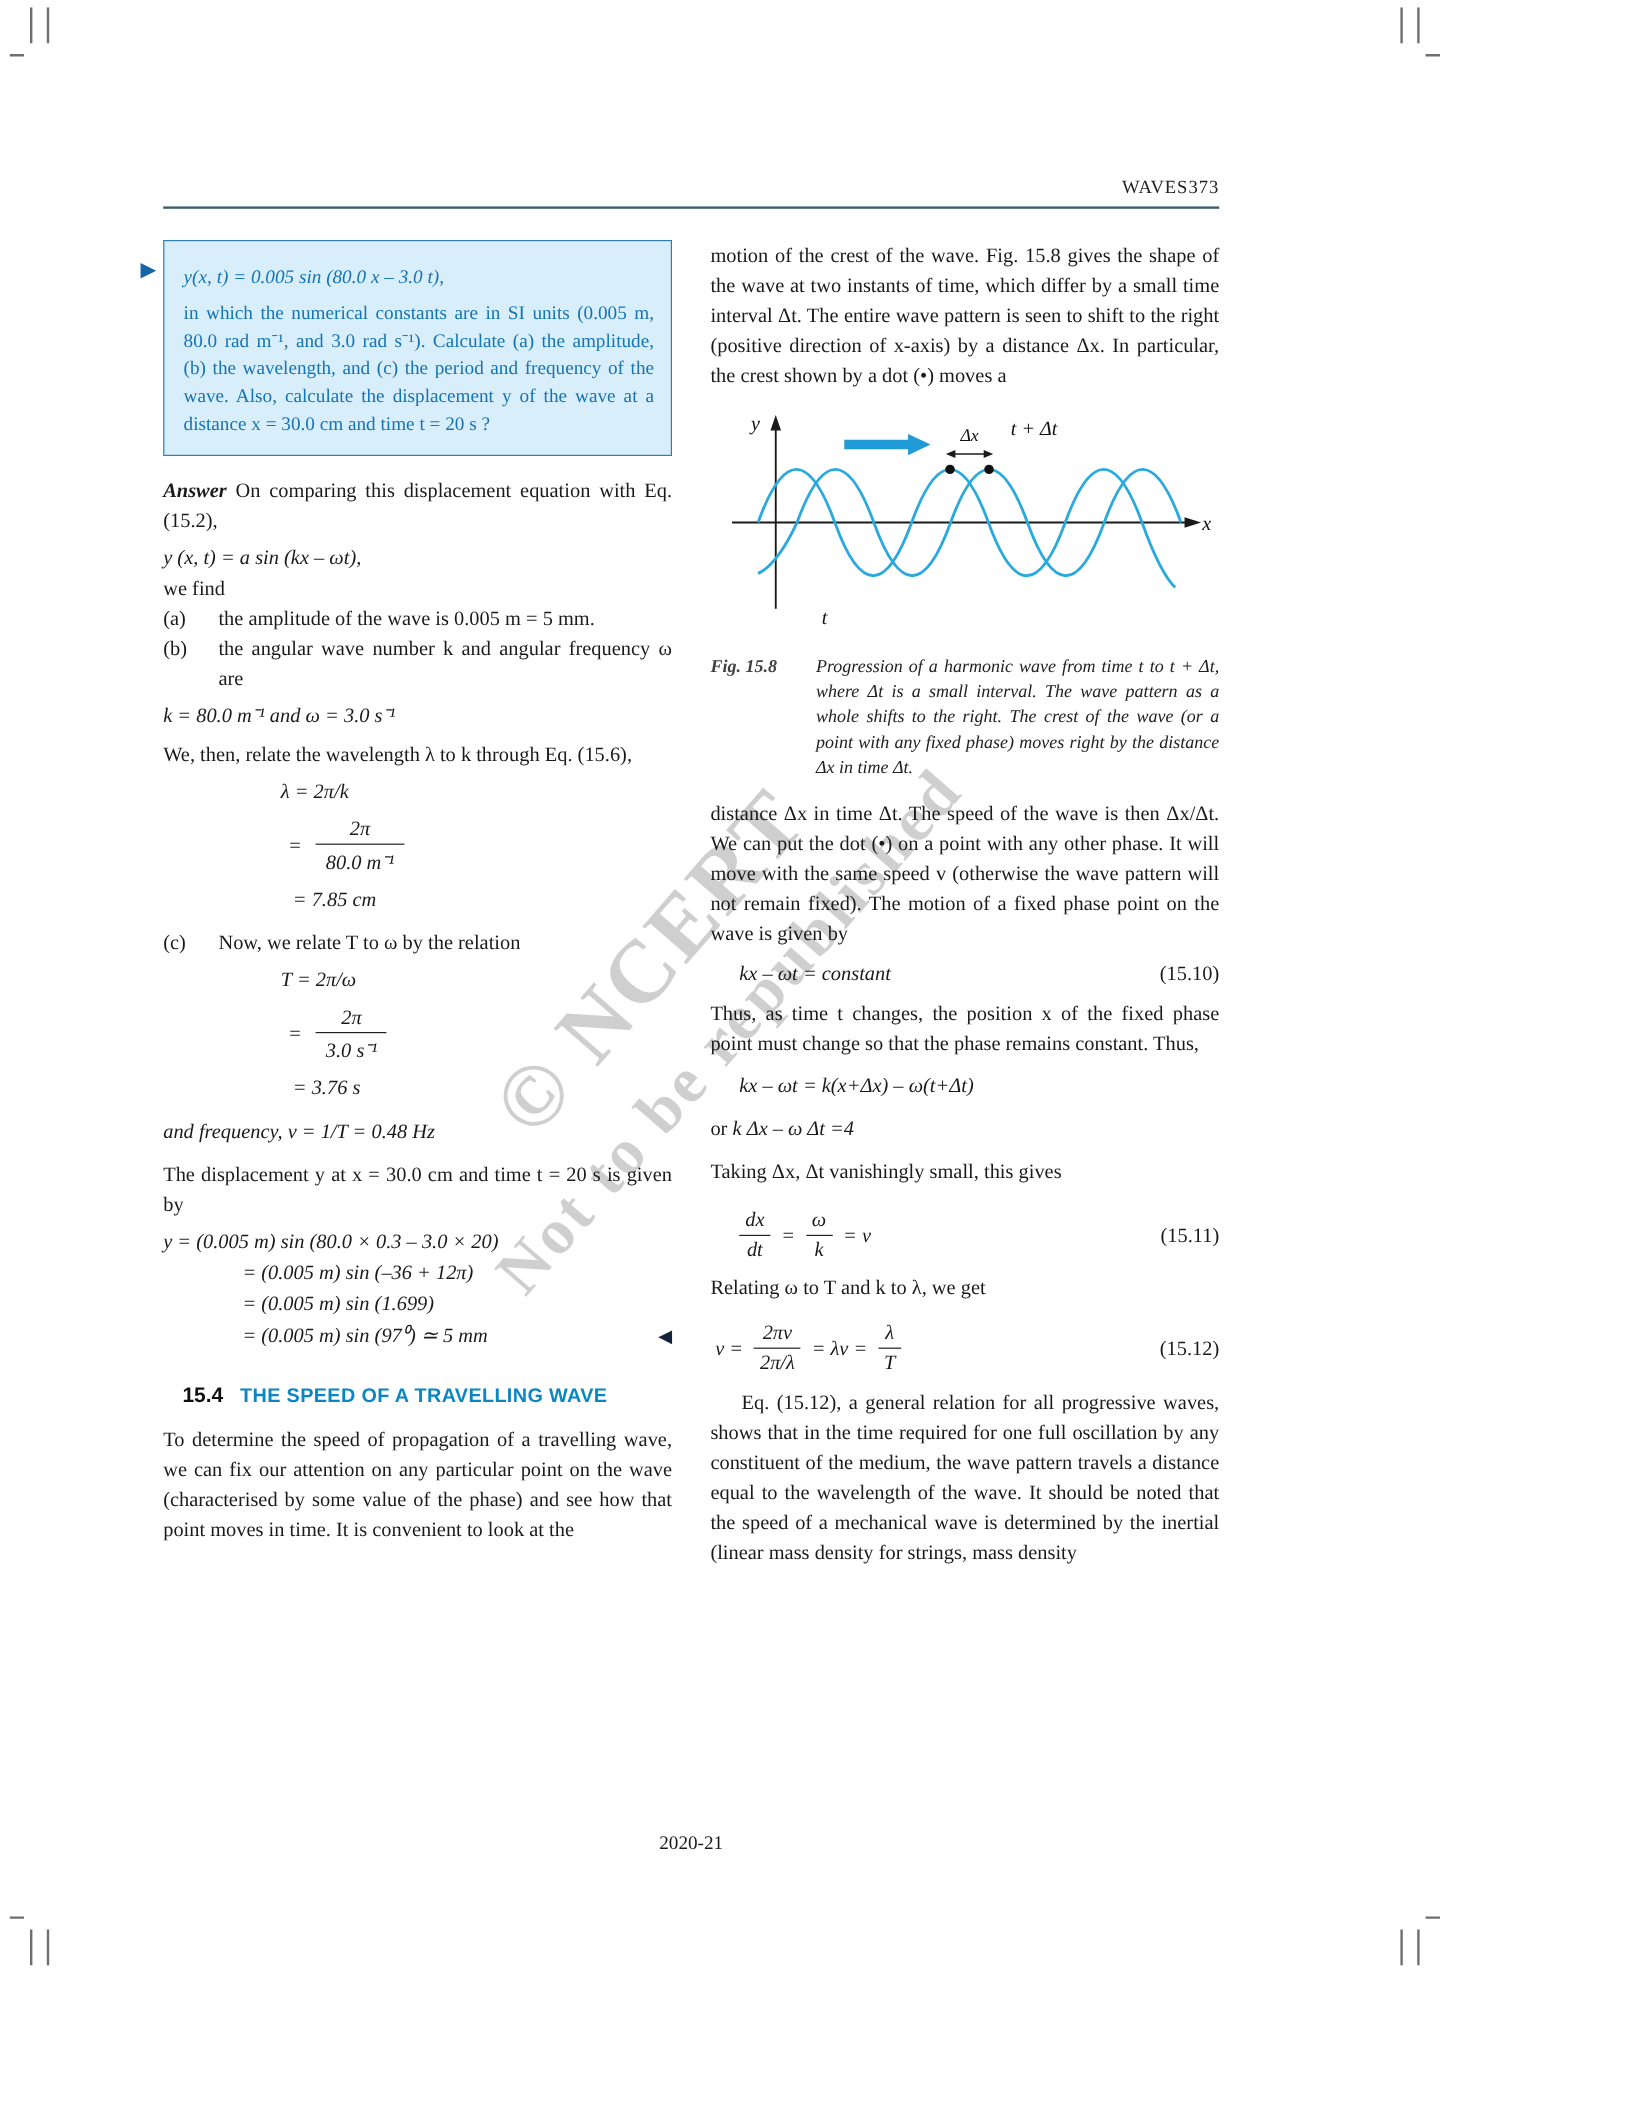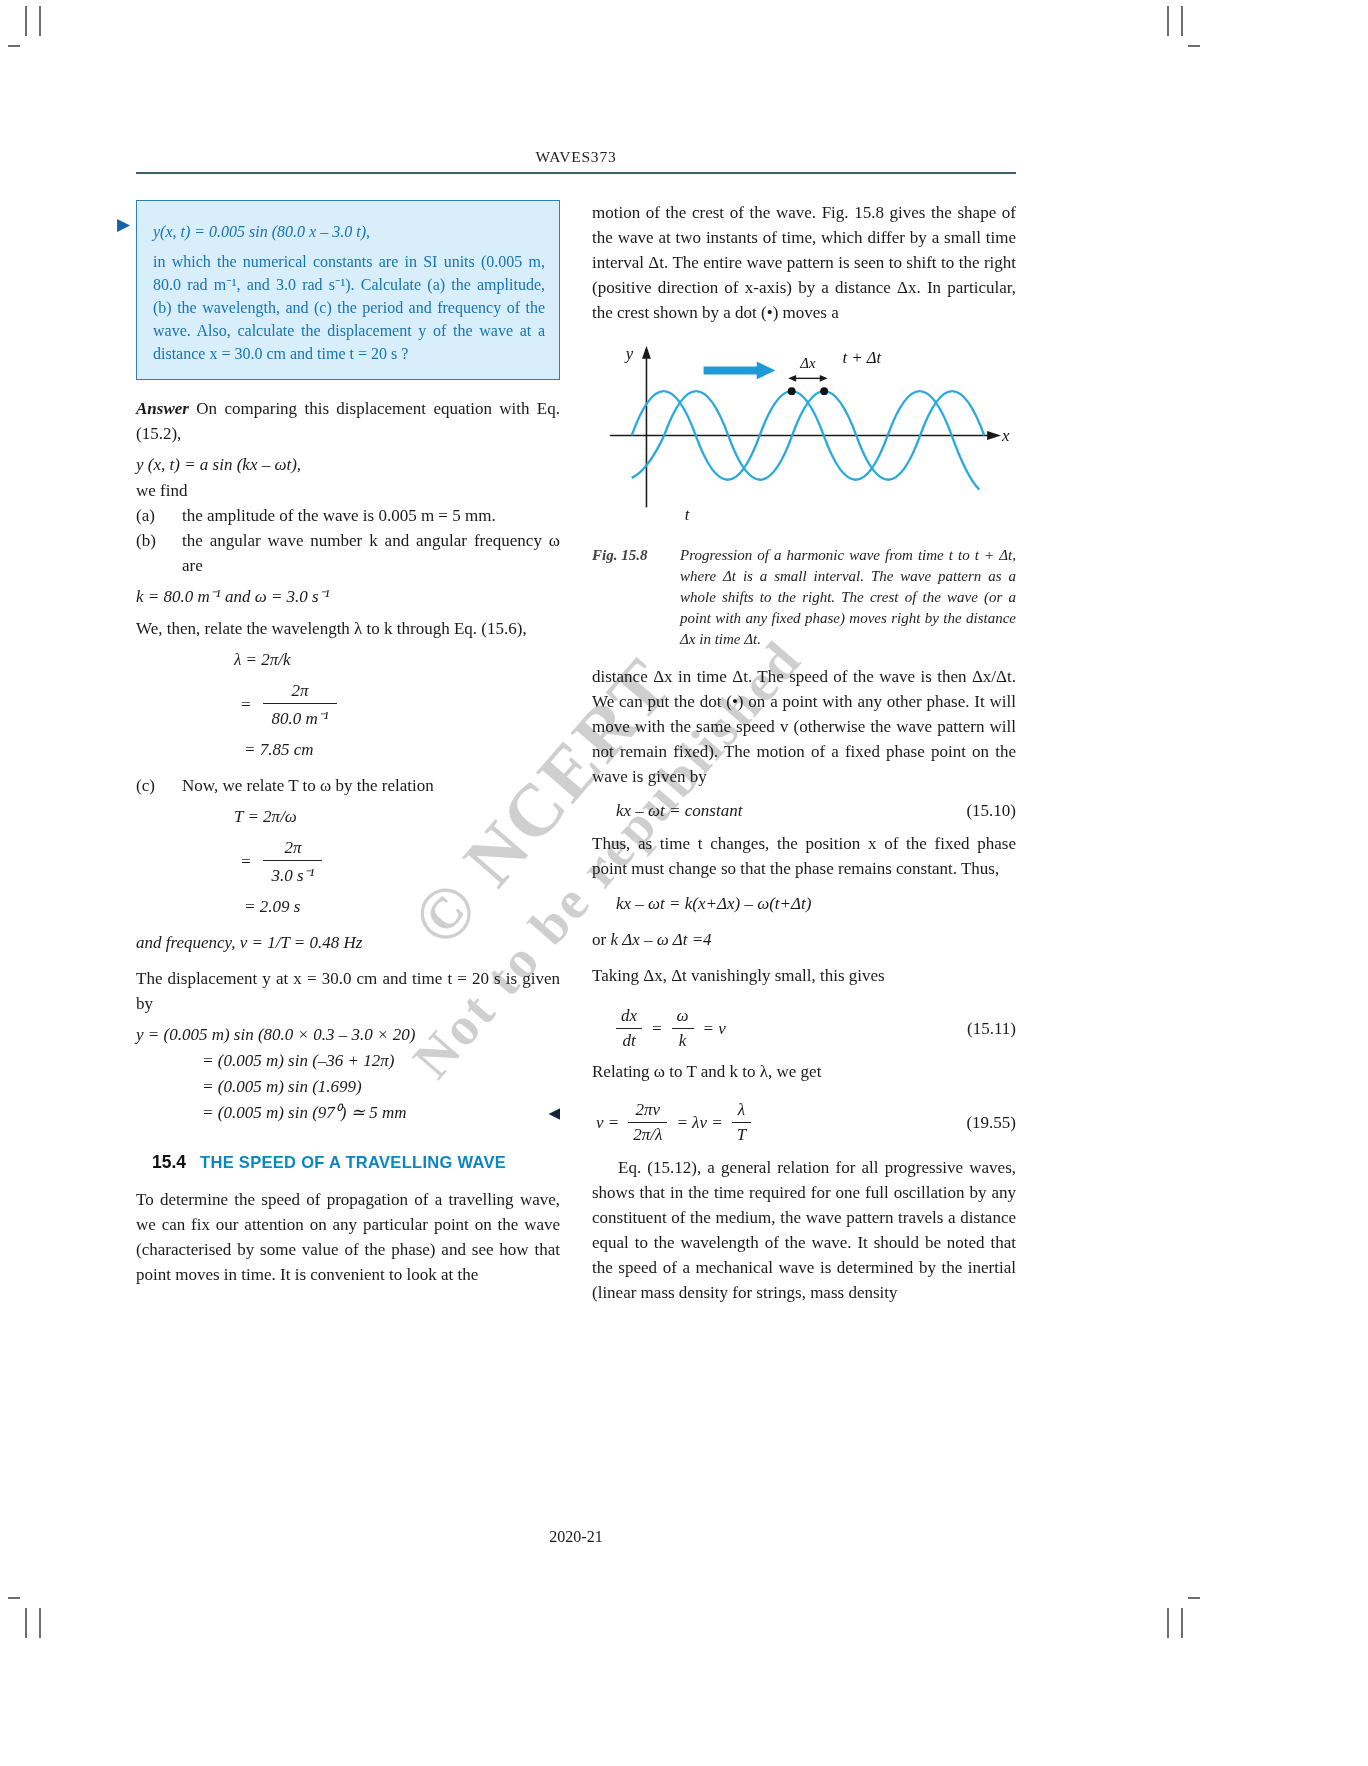--- a/index.html
+++ b/index.html
@@ -17,21 +17,21 @@
 
   
   .watermark { position:absolute; top:740px; left:170px; width:800px;
     transform:rotate(-49deg); text-align:center; color:rgba(110,110,110,0.33);
     font-weight:bold; letter-spacing:3px; line-height:1.35; pointer-events:none; z-index:0; }
   .watermark .wm1 { font-size:74px; }
   .watermark .wm2 { font-size:54px; }
 
   .content { position:absolute; left:136px; top:148px; width:880px; z-index:1; }
 
-  .page-header { display:flex; justify-content:center; font-size:15.5px;
+  .page-header { display:flex; justify-content:flex-end; font-size:15.5px;
     letter-spacing:0.8px; color:#222; padding-bottom:6px; }
   .header-rule { height:2px; background:#3f5d6b; }
 
   .columns { display:flex; gap:32px; margin-top:26px; }
   .col { width:424px; }
 
   p.body { font-size:17px; line-height:25px; text-align:justify; }
 
   
   .example-box { position:relative; background:#d9eefb; border:1.5px solid #2f7fb6;
@@ -182,21 +182,21 @@
         <p class="eq indent2 sp6">T = 2π/ω</p>
 
         <div class="frac-line">
           <span>=</span>
           <span class="frac">
             <span class="fnum">2π</span>
             <span class="fden">3.0 s⁻¹</span>
           </span>
         </div>
 
-        <p class="eq indent2b">= 2.09 s</p>
+        <p class="eq indent2b">= 3.76 s</p>
         <p class="eq indent1 sp10">and frequency, v = 1/T = 0.48 Hz</p>
         <p class="body indent1 sp10">The displacement y at x = 30.0 cm and time t = 20 s is given by</p>
         <p class="eq indent1 sp6">y = (0.005 m) sin (80.0 × 0.3 – 3.0 × 20)</p>
         <p class="eq indent3">= (0.005 m) sin (–36 + 12π)</p>
         <p class="eq indent3">= (0.005 m) sin (1.699)</p>
 
         <div class="eq-final">
           <span class="eq">= (0.005 m) sin (97⁰) ≃ 5 mm</span>
           <span class="end-marker">◀</span>
         </div>
@@ -288,21 +288,21 @@
             <span class="frac2">
               <span class="fnum">2πv</span>
               <span class="fden">2π/λ</span>
             </span>
             <span>= λv =</span>
             <span class="frac2">
               <span class="fnum">λ</span>
               <span class="fden">T</span>
             </span>
           </span>
-          <span class="eq-number">(19.55)</span>
+          <span class="eq-number">(15.12)</span>
         </div>
 
         <p class="body indent-first">Eq. (15.12), a general relation for all progressive waves, shows that in the time required for one full oscillation by any constituent of the medium, the wave pattern travels a distance equal to the wavelength of the wave. It should be noted that the speed of a mechanical wave is determined by the inertial (linear mass density for strings, mass density</p>
 
       </div>
     </div>
   </div>
 
   <div class="page-footer">2020-21</div>
 </div>

